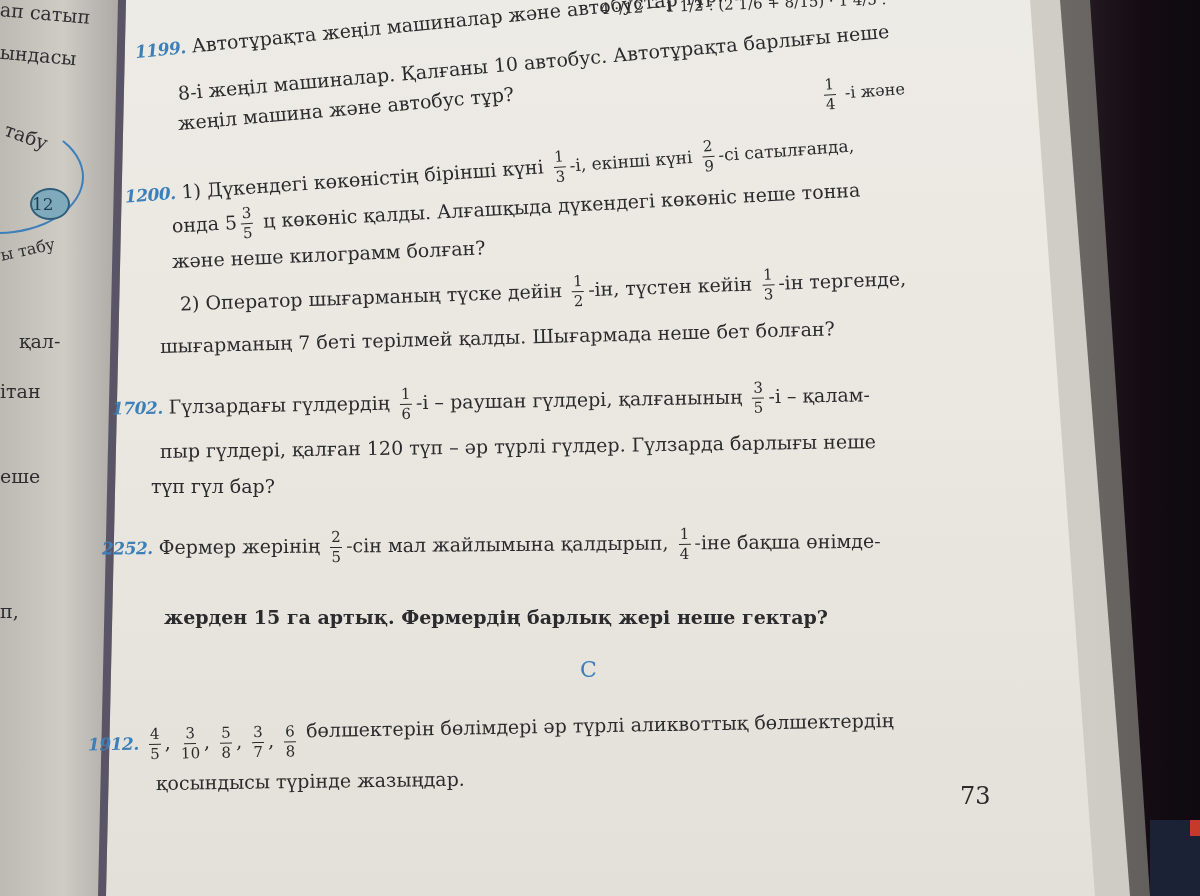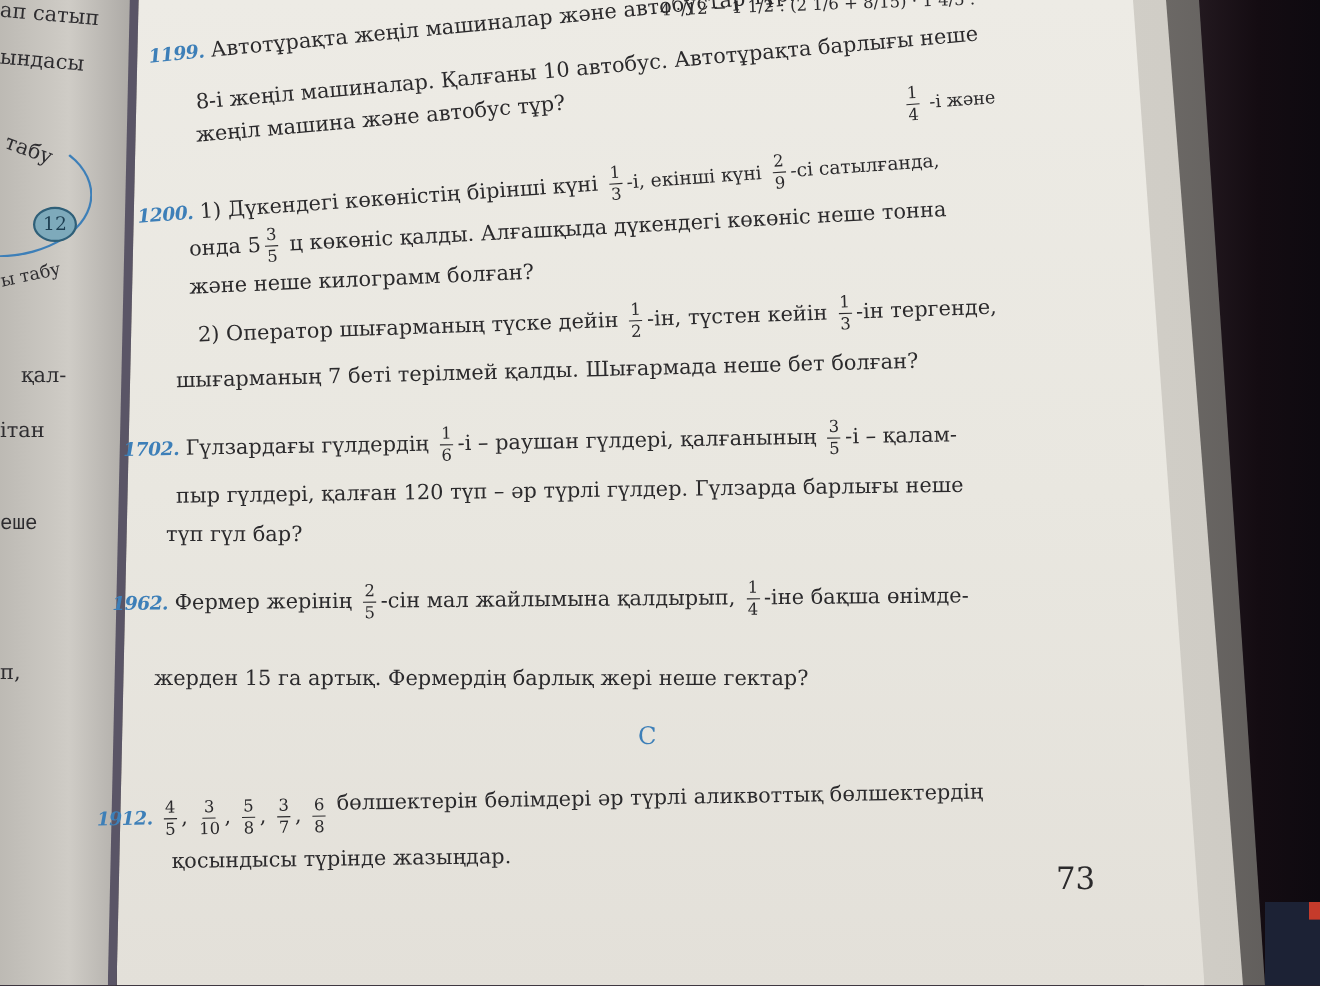--- a/index.html
+++ b/index.html
@@ -30,25 +30,25 @@
     clip-path:polygon(126px 0,1030px 0,1095px 896px,106px 896px);
     background:linear-gradient(180deg,#edebe5 0%,#e9e7e0 50%,#e3e0d9 100%); }
   .content { position:absolute; left:0; top:0; width:1200px; height:896px; color:#2b2a2c; }
   .line { position:absolute; white-space:nowrap; font-size:19px; transform-origin:left center; }
   .num { color:#3d7fb8; font-style:italic; font-weight:bold; font-size:17px; letter-spacing:-0.5px; }
   .left-txt { position:absolute; white-space:nowrap; font-size:19px; color:#2e2d30; }
   .frac { display:inline-flex; flex-direction:column; align-items:center; vertical-align:middle;
     font-size:15px; line-height:15px; margin:0 4px; }
   .frac .bar { width:12px; border-top:1px solid #2b2a2c; margin:2px 0; }
   .circle-badge { position:absolute; left:30px; top:188px; width:36px; height:28px; border-radius:50%;
-    background:#7eaabb; border:2px solid #2f5f78; color:#1e3f52; font-size:17px; text-align:center; line-height:28px; }
+    background:#7eaabb; border:2px solid #2f5f78; color:#1e3f52; font-size:17px; text-align:left; line-height:28px; }
   .arc { position:absolute; left:-90px; top:120px; width:170px; height:110px; border:2px solid #3d7fb8;
     border-radius:50%; border-top-color:transparent; border-left-color:transparent; }
   .section-c { position:absolute; left:580px; top:657px; color:#3d7fb8; font-size:22px; }
-  .page-no { position:absolute; left:960px; top:782px; font-size:28px; color:#2b2a2c; }
+  .page-no { position:absolute; left:960px; top:782px; font-size:24px; color:#2b2a2c; }
   .blue-obj { position:absolute; left:1150px; top:820px; width:50px; height:76px; background:#1c2235; }
   .red-strip { position:absolute; left:1190px; top:820px; width:10px; height:16px; background:#c53b2b; }
 </style>
 </head>
 <body>
 
 <div class="scene">
   <div class="dark-bg"></div>
   <div class="page-edge"></div>
   <div class="page-stack"></div>
@@ -61,21 +61,21 @@
   <div class="content">
 
     <div class="left-txt" style="left:0;top:2px;transform:rotate(5deg);">ап сатып</div>
     <div class="left-txt" style="left:0;top:44px;transform:rotate(5deg);">ындасы</div>
     <div class="arc"></div>
     <div class="left-txt" style="left:4px;top:125px;transform:rotate(20deg);">табу</div>
     <div class="circle-badge">12</div>
     <div class="left-txt" style="left:0;top:240px;transform:rotate(-12deg);font-size:16px;">ы табу</div>
     <div class="left-txt" style="left:19px;top:330px;">қал-</div>
     <div class="left-txt" style="left:0;top:380px;">ітан</div>
-    <div class="left-txt" style="left:0;top:465px;font-family:Liberation Mono, monospace;">еше</div>
+    <div class="left-txt" style="left:0;top:465px;">еше</div>
     <div class="left-txt" style="left:0;top:600px;">п,</div>
 
     <div class="line" style="left:600px;top:0px;font-size:15px;transform:rotate(-2deg);">
       <span>4 ·/12 − 1 1/2 : (2 1/6 + 8/15) · 1 4/5 .</span>
     </div>
 
     <div class="line" style="left:135px;top:40px;transform:rotate(-5.5deg);">
       <span class="num">1199.</span>
       <span>Автотұрақта жеңіл машиналар және автобустар тұр. Олардың</span>
     </div>
@@ -140,34 +140,34 @@
       <span class="frac">
           <span>3</span>
           <span class="bar"></span>
           <span>5</span>
         </span><span>-і – қалам-</span>
     </div>
     <div class="line" style="left:160px;top:440px;transform:rotate(-0.8deg);">пыр гүлдері, қалған 120 түп – әр түрлі гүлдер. Гүлзарда барлығы неше</div>
     <div class="line" style="left:151px;top:475px;">түп гүл бар?</div>
 
     <div class="line" style="left:102px;top:532px;transform:rotate(-0.5deg);">
-      <span class="num">1962.</span>
+      <span class="num">2252.</span>
       <span>Фермер жерінің</span>
       <span class="frac">
           <span>2</span>
           <span class="bar"></span>
           <span>5</span>
         </span><span>-сін мал жайлымына қалдырып,</span>
       <span class="frac">
           <span>1</span>
           <span class="bar"></span>
           <span>4</span>
         </span><span>-іне бақша өнімде-</span>
     </div>
-    <div class="line" style="left:140px;top:606px;">жерден 15 га артық. Фермердің барлық жері неше гектар?</div>
+    <div class="line" style="left:164px;top:606px;font-weight:bold;">жерден 15 га артық. Фермердің барлық жері неше гектар?</div>
 
     <div class="section-c">C</div>
 
     <div class="line" style="left:88px;top:728px;transform:rotate(-1deg);">
       <span class="num">1912.</span>
       <span class="frac">
           <span>4</span>
           <span class="bar"></span>
           <span>5</span>
         </span>,

